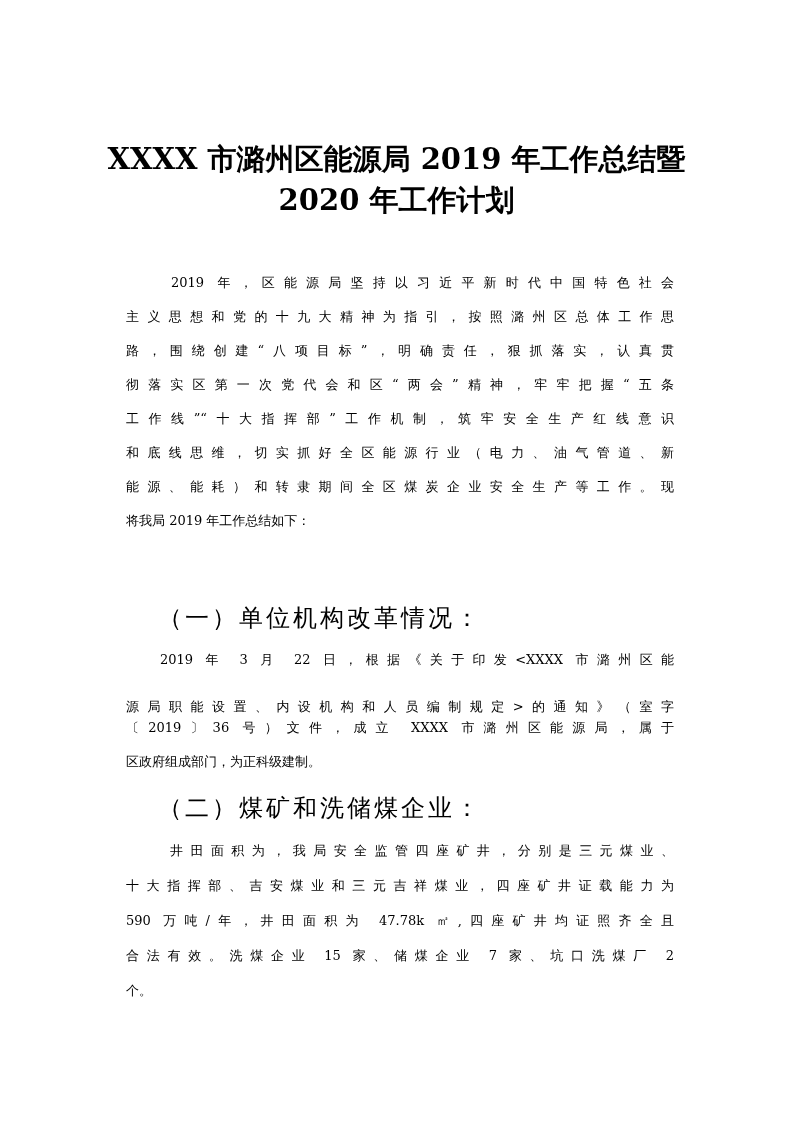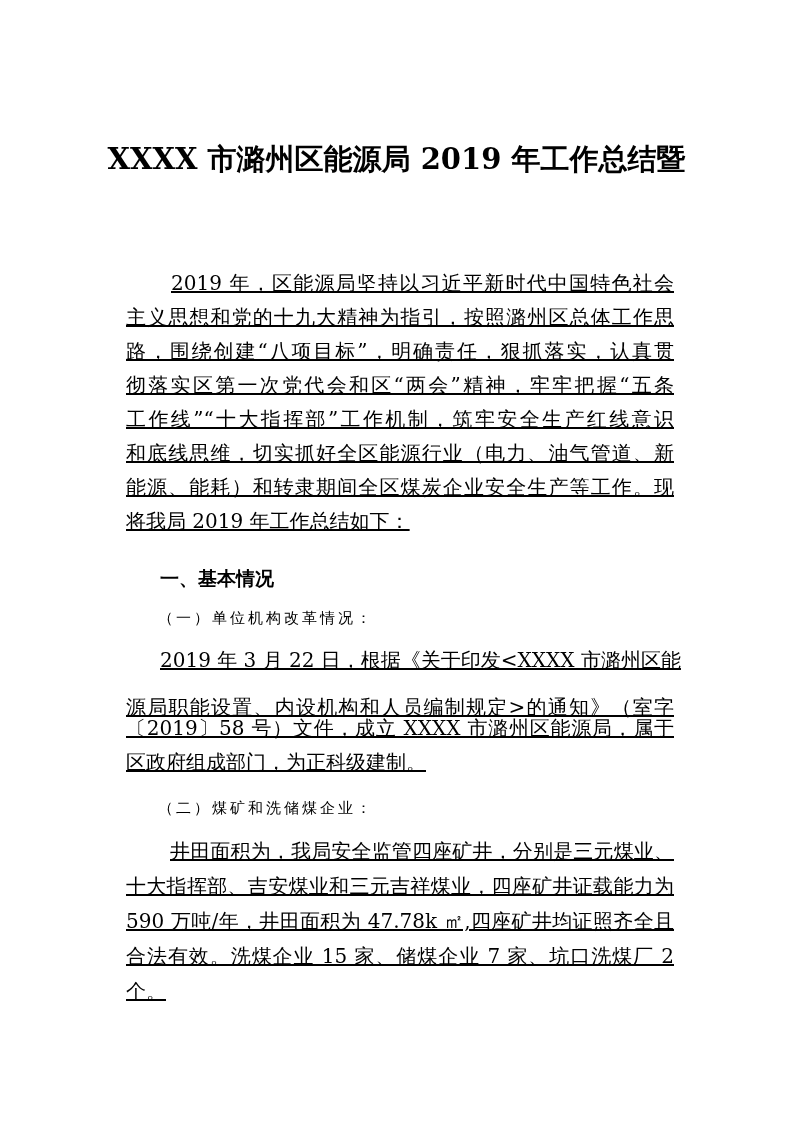--- a/index.html
+++ b/index.html
@@ -1,53 +1,53 @@
 <!DOCTYPE html>
 <html><head>
 <meta charset="utf-8">
 <style>
   html, body { margin:0; padding:0; background:#ffffff; }
   body { width:793px; height:1122px; position:relative; overflow:hidden; color:#000; }
   .page { position:absolute; left:0; top:0; width:661px; height:1122px; background:#fff; }
   .title { position:absolute; left:0; width:793px; text-align:center;
     font-family:"DejaVu Serif","Liberation Serif",serif; font-weight:bold; font-size:29px; line-height:40px; letter-spacing:0px; }
   .line { position:absolute; left:126px; width:548px; height:34px;
-    font-family:"DejaVu Serif","Liberation Serif",serif; font-size:20px; line-height:34px;
-    white-space:nowrap; text-align:justify; text-align-last:justify;text-decoration:underline; }
+    font-family:"DejaVu Serif","Liberation Serif",serif; font-size:13px; line-height:34px;
+    white-space:nowrap; text-align:justify; text-align-last:justify; }
   .line.last { text-align-last:left; }
   .line.indent { padding-left:45px; width:503px; }
   .heading { position:absolute; left:160px; font-family:"DejaVu Sans","Liberation Sans",sans-serif; font-weight:bold; font-size:19px; line-height:34px; white-space:nowrap; }
-  .subheading { position:absolute; left:160px; font-family:"DejaVu Serif","Liberation Serif",serif; font-size:15px; line-height:34px; letter-spacing:3px; white-space:nowrap; }
+  .subheading { position:absolute; left:160px; font-family:"DejaVu Serif","Liberation Serif",serif; font-size:24px; line-height:34px; letter-spacing:3px; white-space:nowrap; }
 </style>
 </head>
 <body>
 
 <div class="page">
 
   <div class="title" style="top:139px;">XXXX 市潞州区能源局 2019 年工作总结暨</div>
+  <div class="title" style="top:180px;">2020 年工作计划</div>
 
   <div>
     <div class="line indent" style="top:266px;">2019 年，区能源局坚持以习近平新时代中国特色社会</div>
     <div class="line" style="top:300px;">主义思想和党的十九大精神为指引，按照潞州区总体工作思</div>
     <div class="line" style="top:334px;">路，围绕创建“八项目标”，明确责任，狠抓落实，认真贯</div>
     <div class="line" style="top:368px;">彻落实区第一次党代会和区“两会”精神，牢牢把握“五条</div>
     <div class="line" style="top:402px;">工作线”“十大指挥部”工作机制，筑牢安全生产红线意识</div>
     <div class="line" style="top:436px;">和底线思维，切实抓好全区能源行业（电力、油气管道、新</div>
     <div class="line" style="top:470px;">能源、能耗）和转隶期间全区煤炭企业安全生产等工作。现</div>
     <div class="line last" style="top:504px;">将我局 2019 年工作总结如下：</div>
   </div>
 
-  <div class="heading" style="top:561px;">一、基本情况</div>
 
   <div class="subheading" style="top:601px;left:158px;">（一）单位机构改革情况：</div>
 
   <div>
     <div class="line indent" style="top:643px;padding-left:34px;width:514px;">2019 年 3 月 22 日，根据《关于印发&lt;XXXX 市潞州区能</div>
     <div class="line" style="top:677px;margin-top:13px;">源局职能设置、内设机构和人员编制规定&gt;的通知》（室字</div>
-    <div class="line" style="top:711px;">〔2019〕58 号）文件，成立 XXXX 市潞州区能源局，属于</div>
+    <div class="line" style="top:711px;">〔2019〕36 号）文件，成立 XXXX 市潞州区能源局，属于</div>
     <div class="line last" style="top:745px;">区政府组成部门，为正科级建制。</div>
   </div>
 
   <div class="subheading" style="top:791px;left:158px;">（二）煤矿和洗储煤企业：</div>
 
   <div>
     <div class="line indent" style="top:834px;padding-left:44px;width:504px;">井田面积为，我局安全监管四座矿井，分别是三元煤业、</div>
     <div class="line" style="top:869px;">十大指挥部、吉安煤业和三元吉祥煤业，四座矿井证载能力为</div>
     <div class="line" style="top:904px;">590 万吨/年，井田面积为 47.78k ㎡,四座矿井均证照齐全且</div>
     <div class="line" style="top:939px;">合法有效。洗煤企业 15 家、储煤企业 7 家、坑口洗煤厂 2</div>

